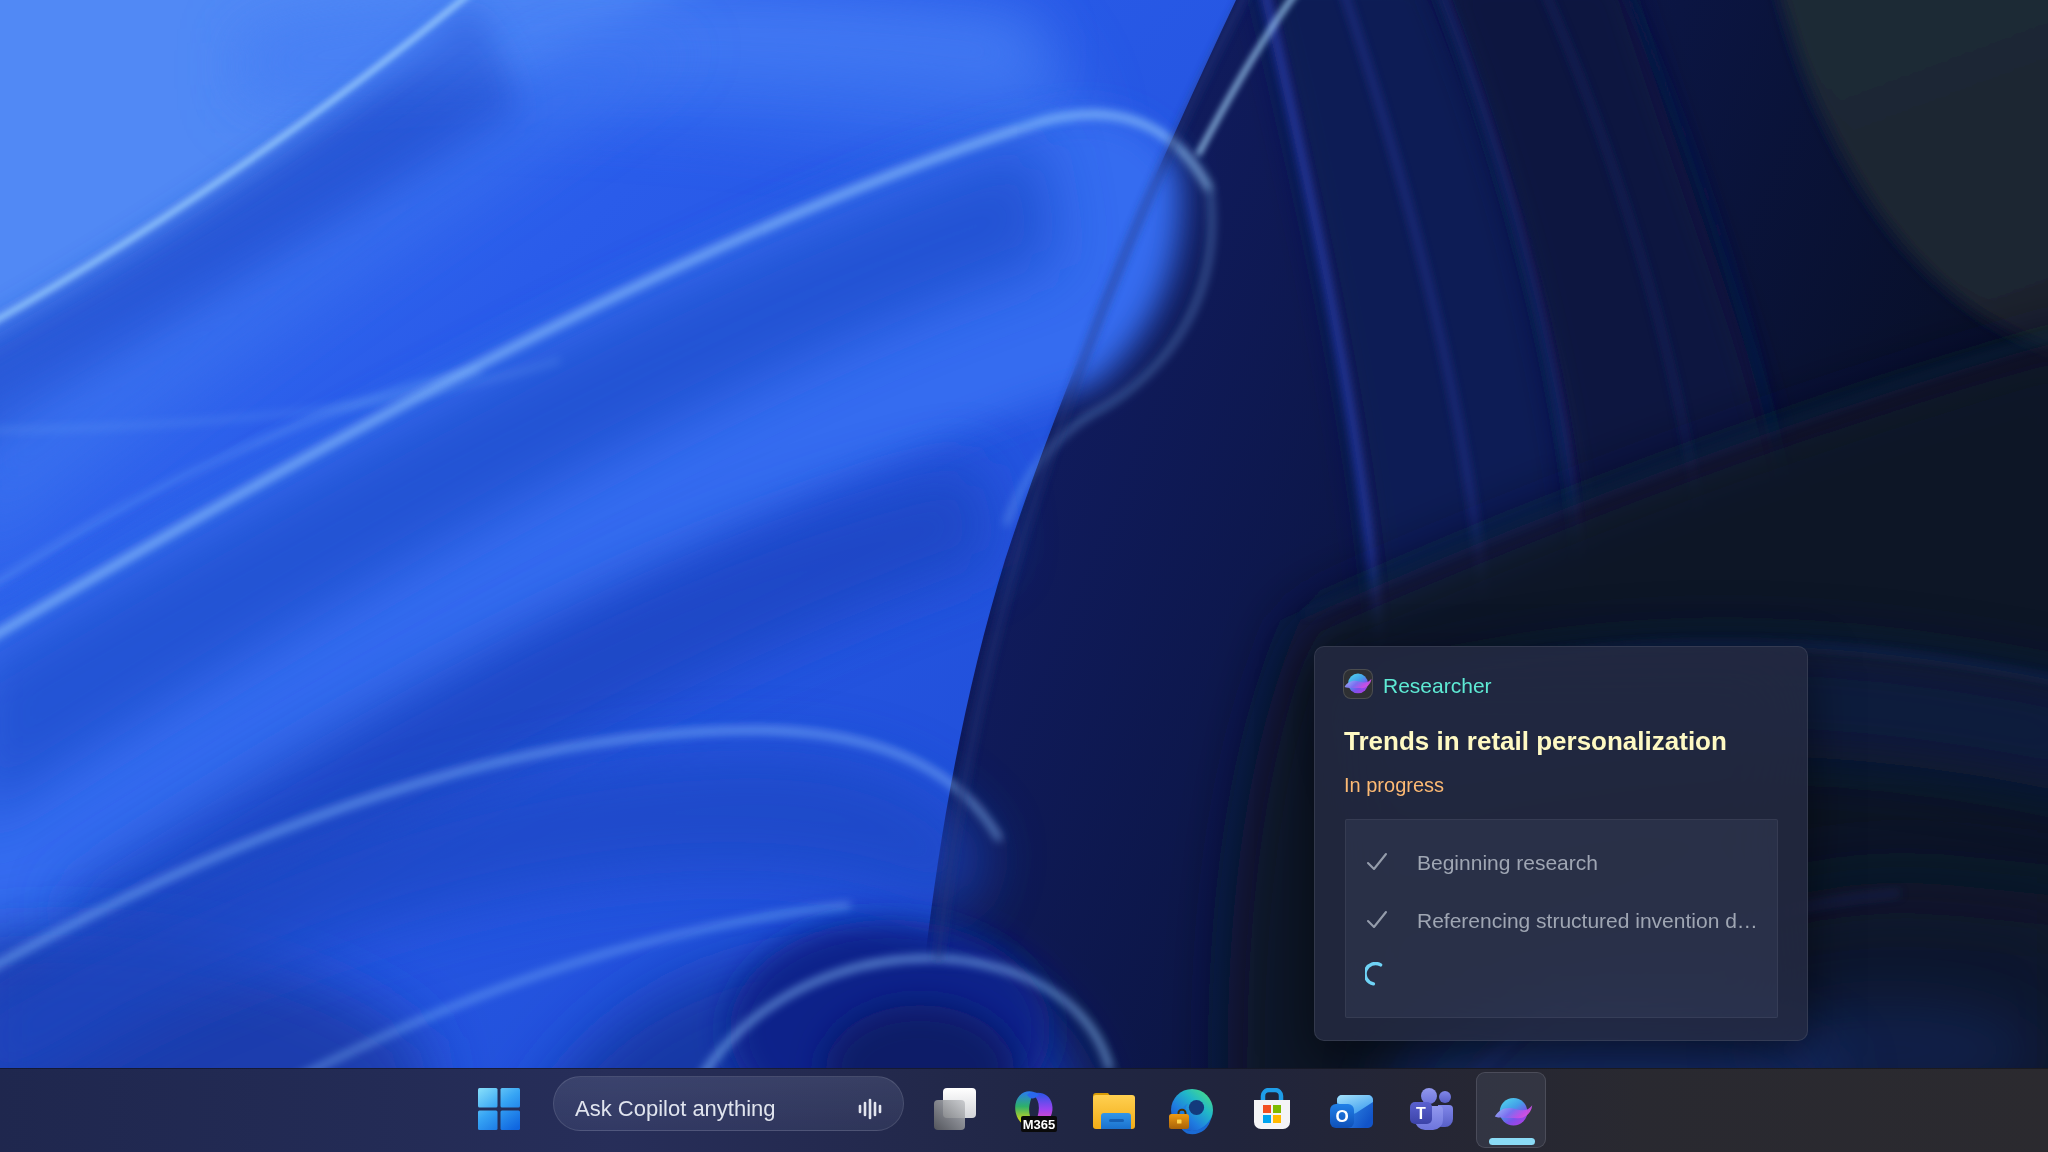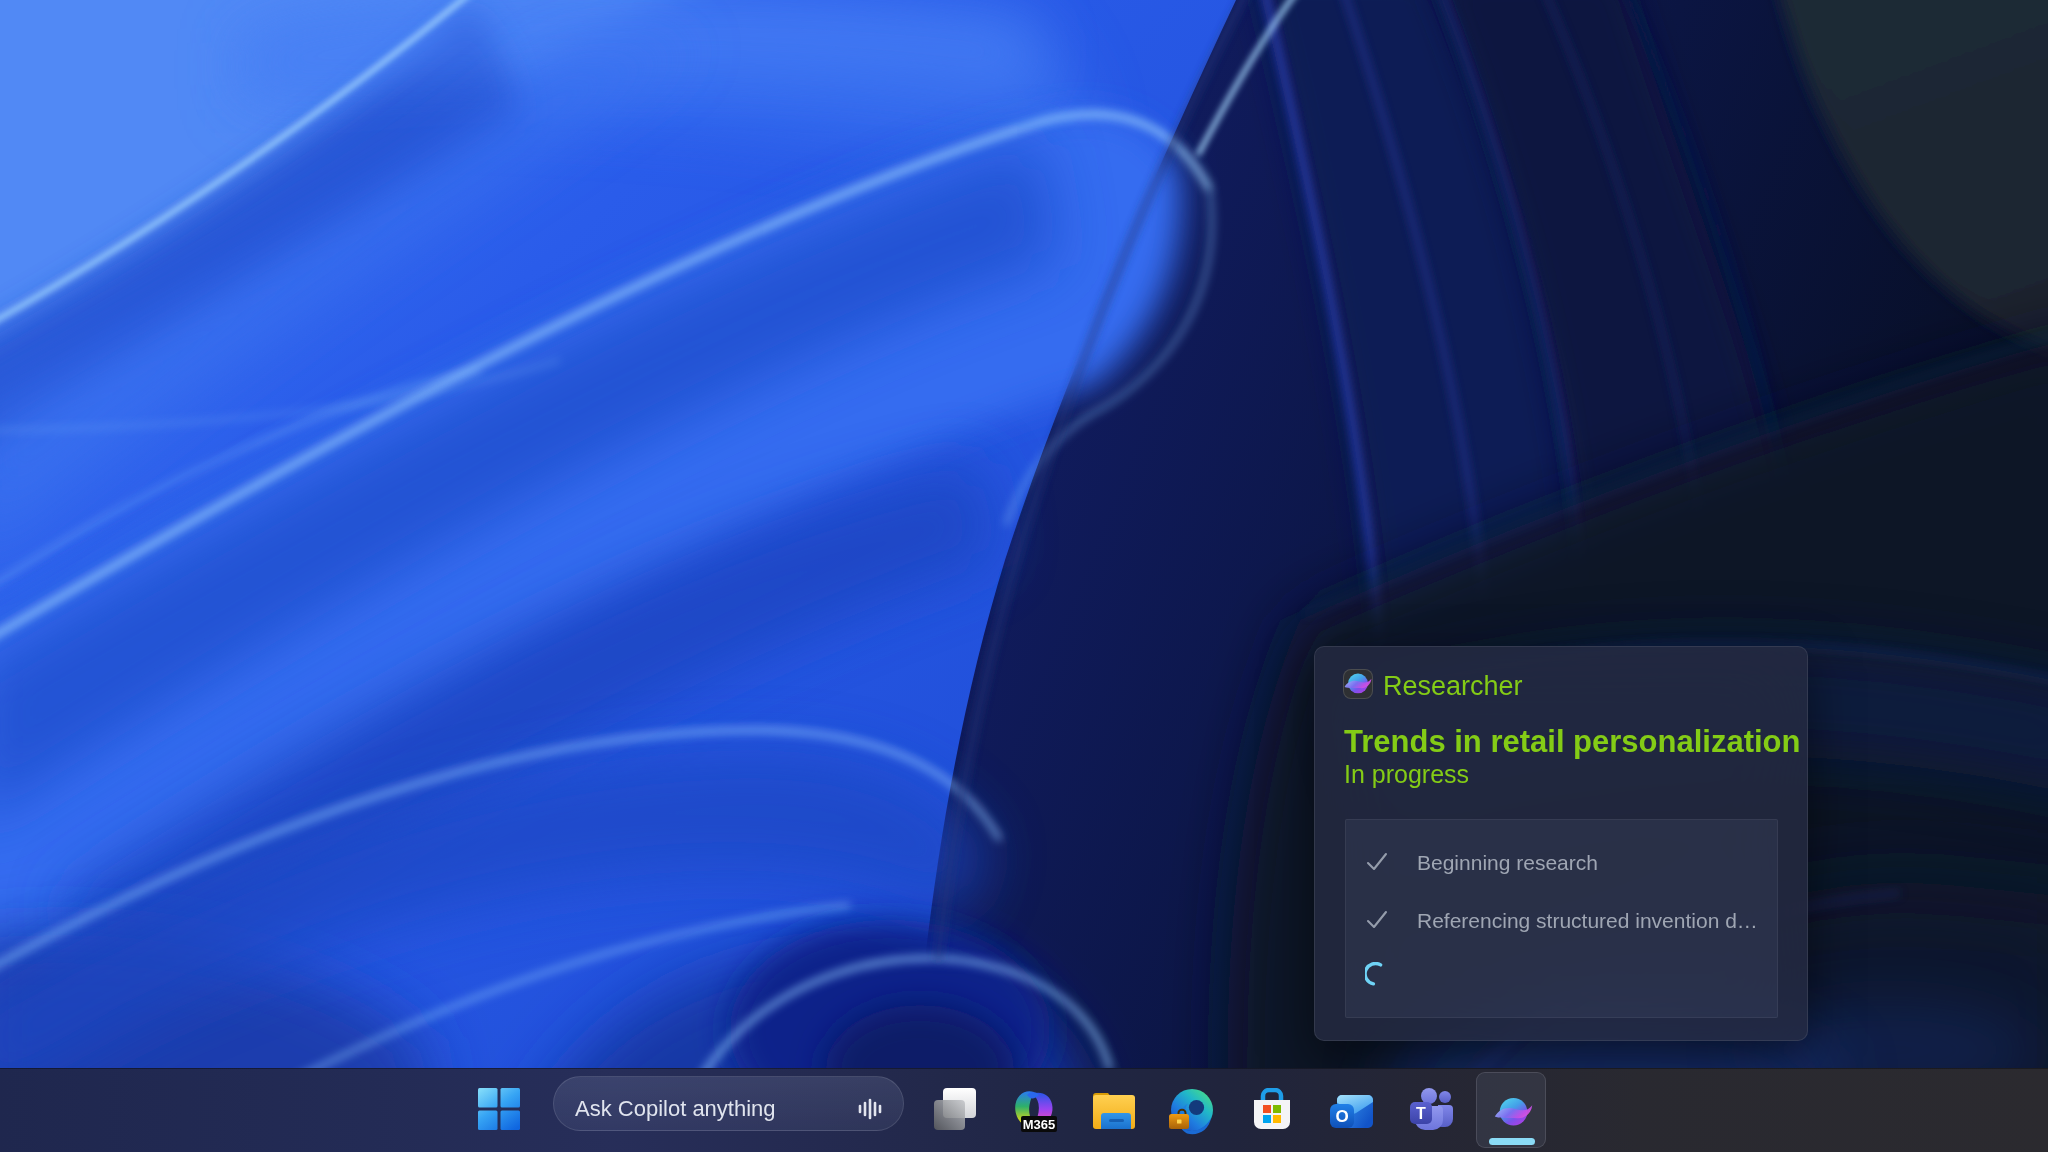--- a/index.html
+++ b/index.html
@@ -17,23 +17,23 @@
   #searchpill .stxt{position:absolute;left:21px;top:18px;font-size:22px;line-height:27px;color:#e0e4ee;}
   .ticon{position:absolute;top:1088px;}
   
   #panel{position:absolute;left:1314px;top:646px;width:494px;height:395px;border-radius:10px;
     background:rgba(38,44,66,0.78);
     backdrop-filter:blur(40px);
     border:1px solid rgba(255,255,255,0.085);
     box-shadow:0 18px 50px rgba(0,0,0,0.5);box-sizing:border-box;}
   #panel .hicon{position:absolute;left:28px;top:22px;width:30px;height:30px;border-radius:8px;
     background:#2e3033;border:1px solid rgba(255,255,255,0.14);box-sizing:border-box;}
-  #panel .hname{position:absolute;left:68px;top:28px;font-size:27px;line-height:22px;color:#84cc16;}
-  #panel .ptitle{position:absolute;left:29px;top:82px;font-size:31px;line-height:25px;font-weight:700;color:#84cc16;}
-  #panel .psub{position:absolute;left:29px;top:117px;font-size:25px;line-height:21px;color:#84cc16;}
+  #panel .hname{position:absolute;left:68px;top:28px;font-size:21px;line-height:22px;color:#5eead4;}
+  #panel .ptitle{position:absolute;left:29px;top:82px;font-size:26px;line-height:25px;font-weight:700;color:#fef9c3;}
+  #panel .psub{position:absolute;left:29px;top:128px;font-size:20px;line-height:21px;color:#fdba74;}
   #pcard{position:absolute;left:30px;top:172px;width:433px;height:199px;border-radius:2px;
     background:rgba(165,180,220,0.07);border:1px solid rgba(255,255,255,0.06);box-sizing:border-box;}
   #pcard .row{position:absolute;left:71px;font-size:21px;line-height:21px;color:#9fa6b3;}
   #pcard .row3{position:absolute;left:71px;font-size:21px;line-height:30.5px;color:#c7ccd5;}
 </style>
 </head>
 <body>
 <div id="stage">
 <svg id="wall" width="2048" height="1152" viewBox="0 0 2048 1152">
 <defs>

